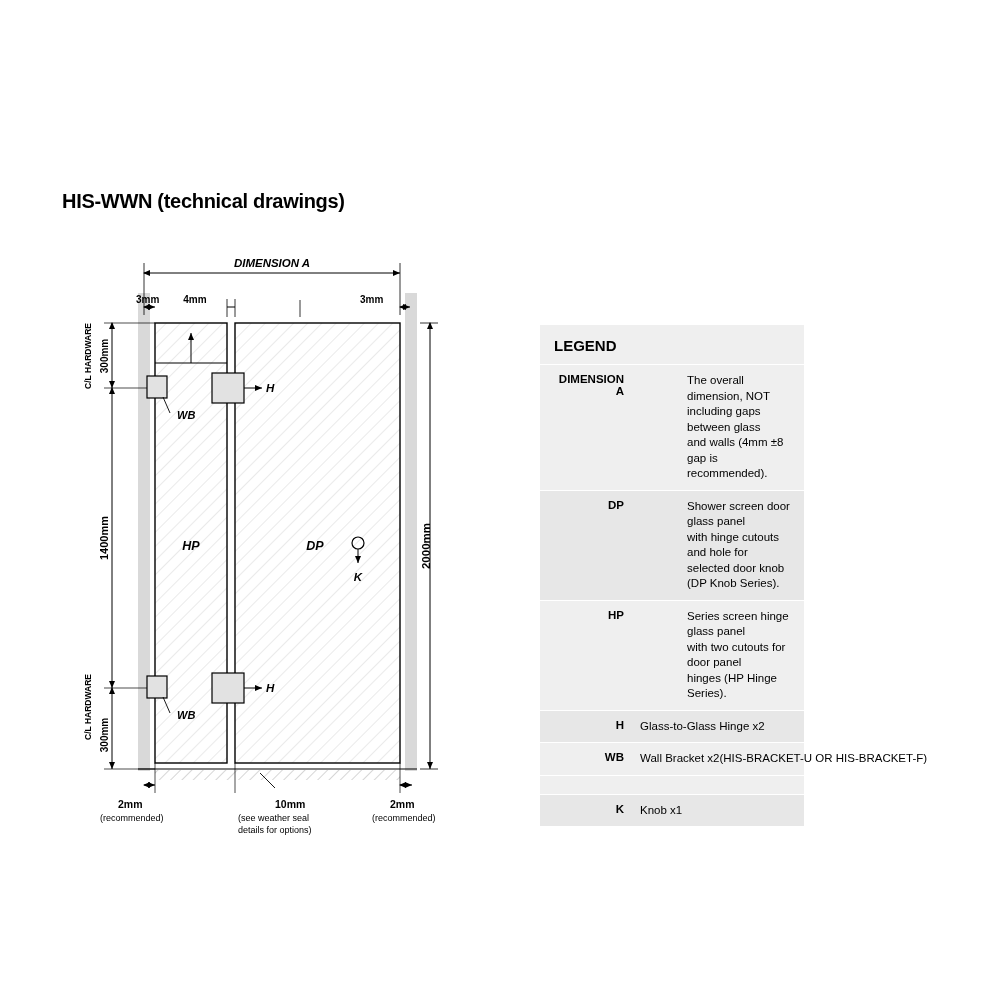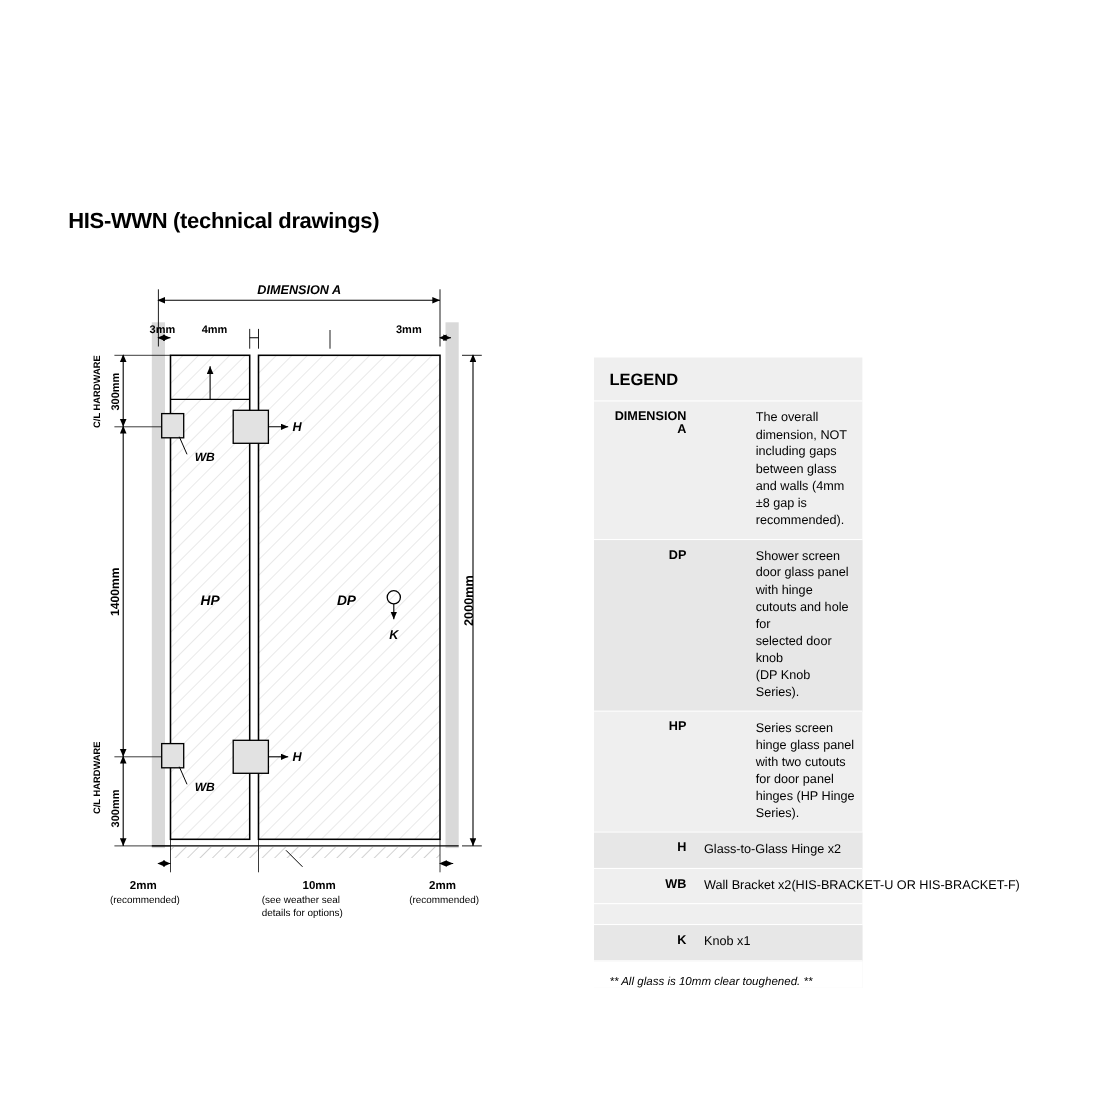--- a/index.html
+++ b/index.html
@@ -28,21 +28,21 @@
     position: absolute;
     left: 60px;
     top: 245px;
     width: 460px;
     height: 600px;
   }
   .legend {
     position: absolute;
     left: 540px;
     top: 325px;
-    width: 244px;
+    width: 264px;
     background: #efefef;
   }
   .legend-title {
     font-size: 15px;
     font-weight: bold;
     padding: 12px 14px 10px 14px;
     border-bottom: 1px solid #ffffff;
   }
   .legend-row {
     display: flex;
@@ -236,16 +236,13 @@
     <div class="legend-val">Wall Bracket x2(HIS-BRACKET-U OR HIS-BRACKET-F)</div>
   </div>
 
   <div class="legend-spacer"></div>
 
   <div class="legend-row alt">
     <div class="legend-key">K</div>
     <div class="legend-val">Knob x1</div>
   </div>
 
-  <div class="legend-note-wrap">
-    <div class="legend-note">** All glass is 10mm clear toughened. **</div>
-  </div>
 </div>
 
 </body></html>

